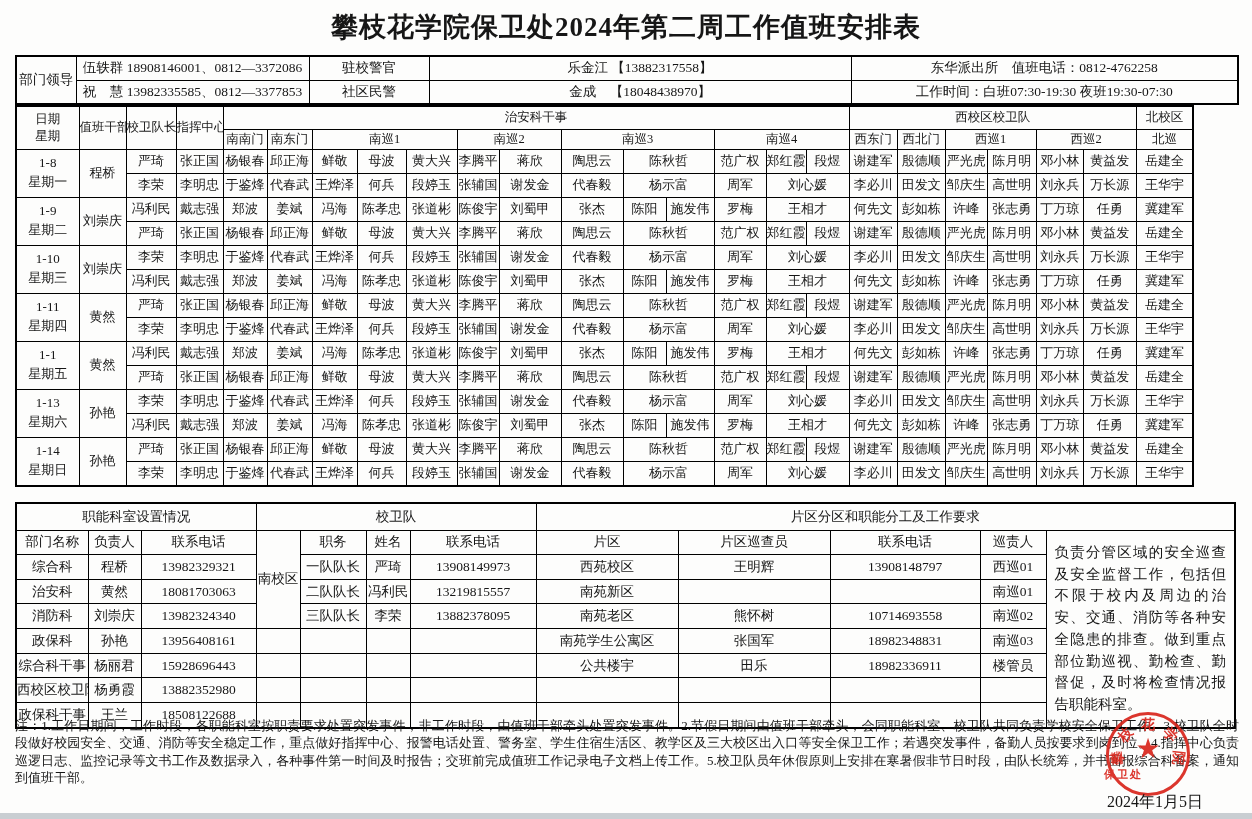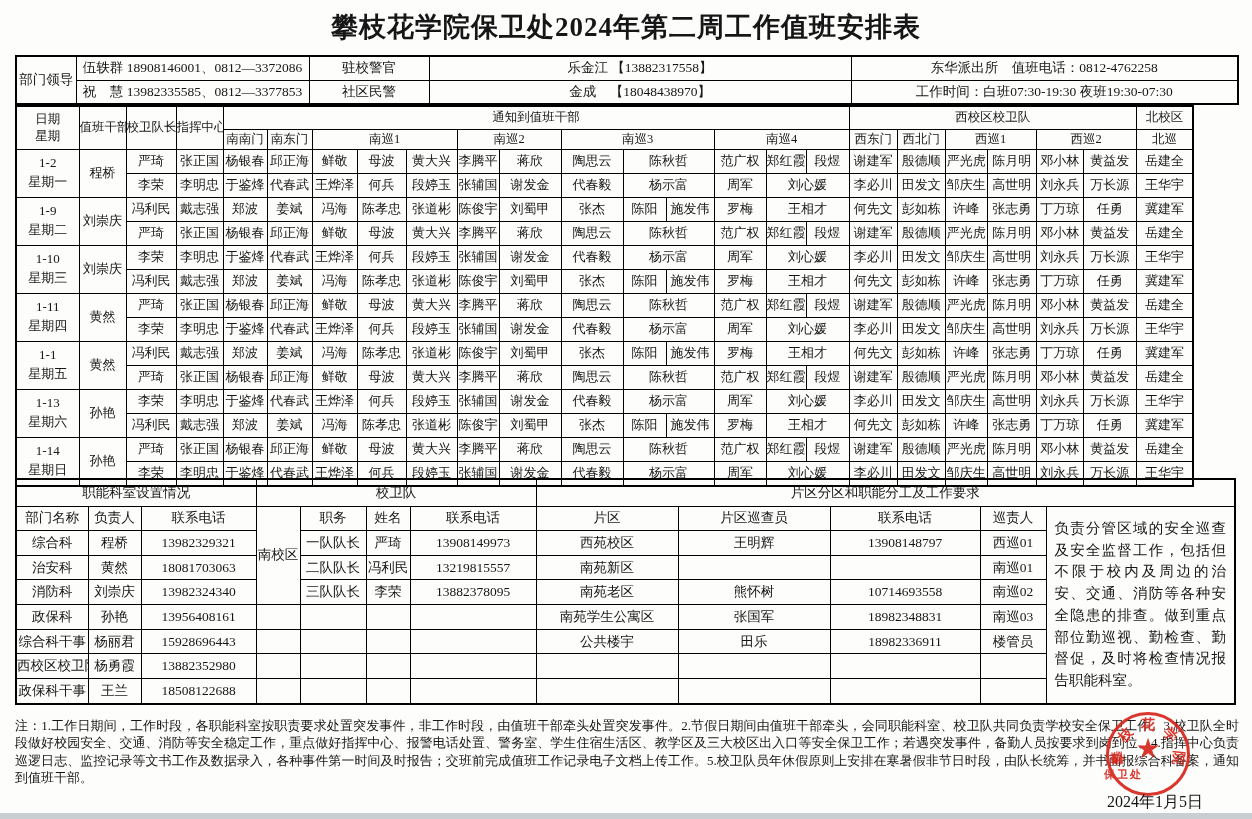--- a/index.html
+++ b/index.html
@@ -14,21 +14,21 @@
   .info{top:55px;width:1222px;height:50px;}
   .info td{font-size:13.5px;}
   
   .main{top:105px;width:1120px;height:381px;}
   .main th{font-size:12.5px;border-width:2px;}
   .main thead tr.grp{height:23px;}
   .main thead tr.post{height:20px;}
   .main tbody td{font-size:13px;height:23px;}
   .main td.datec div{line-height:1.45;}
   
-  .bottom{top:478px;width:1062px;height:227px;}
+  .bottom{top:502px;width:1062px;height:227px;}
   .bottom td{font-size:13.5px;}
   .bottom tr.sec{height:27px;}
   .bottom td.req{white-space:normal;text-align:justify;font-size:14.5px;line-height:1.5;
         padding:2px 8px;vertical-align:middle;}
   
   .notes{position:absolute;top:717px;left:15px;width:1224px;font-size:13px;line-height:1.34;
         text-align:justify;}
   
   .seal{position:absolute;left:1104px;top:710px;width:88px;height:88px;opacity:.92;}
   .seal .ring{position:absolute;left:2px;top:2px;right:2px;bottom:2px;border:3px solid #d9261c;border-radius:50%;}
@@ -100,42 +100,42 @@
       </colgroup>
       <thead>
         <tr class="grp">
           <th rowspan="2">
             <div>日期</div>
             <div>星期</div>
           </th>
           <th rowspan="2">值班干部</th>
           <th rowspan="2">校卫队长</th>
           <th rowspan="2">指挥中心</th>
-          <th colspan="13">通知到值班干部</th>
+          <th colspan="13">治安科干事</th>
           <th colspan="6">西校区校卫队</th>
           <th>北校区</th>
         </tr>
         <tr class="post">
           <th>南南门</th>
           <th>南东门</th>
           <th colspan="3">南巡1</th>
           <th colspan="2">南巡2</th>
           <th colspan="3">南巡3</th>
           <th colspan="3">南巡4</th>
           <th>西东门</th>
           <th>西北门</th>
           <th colspan="2">西巡1</th>
           <th colspan="2">西巡2</th>
           <th>北巡</th>
         </tr>
       </thead>
       <tbody>
         <tr>
           <td rowspan="2" class="datec">
-            <div>1-2</div>
+            <div>1-8</div>
             <div>星期一</div>
           </td>
           <td rowspan="2">程桥</td>
           <td>严琦</td>
           <td>张正国</td>
           <td>杨银春</td>
           <td>邱正海</td>
           <td>鲜敬</td>
           <td>母波</td>
           <td>黄大兴</td>

